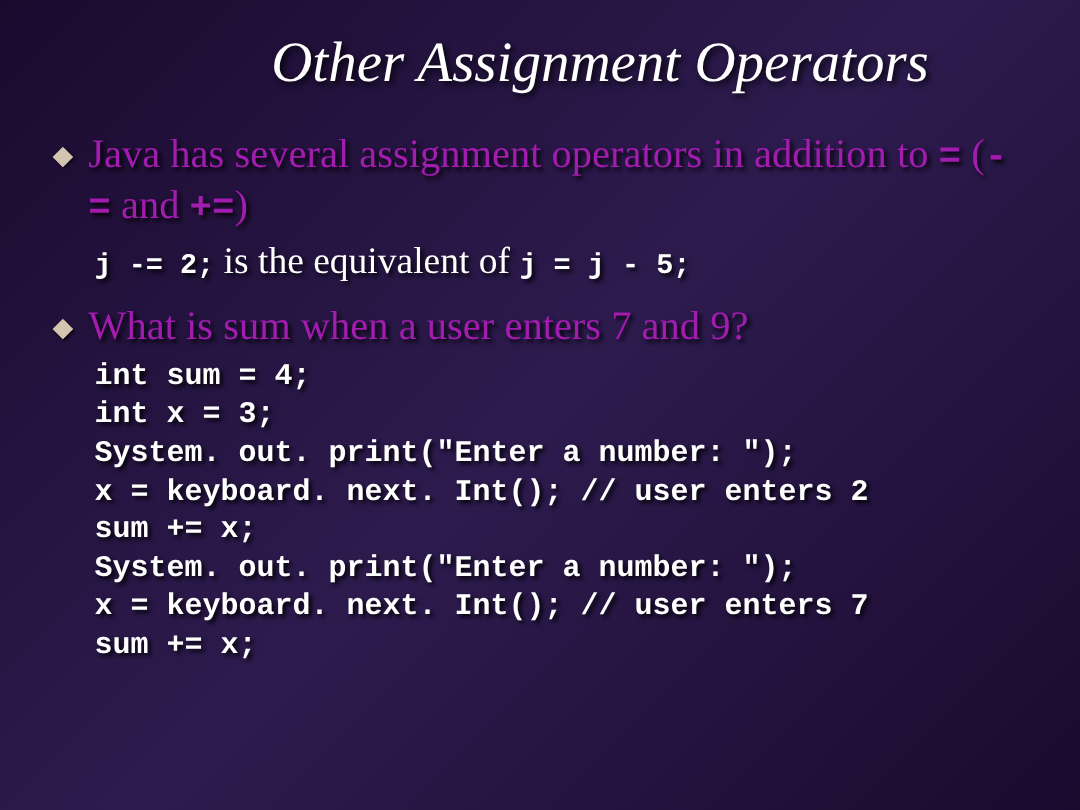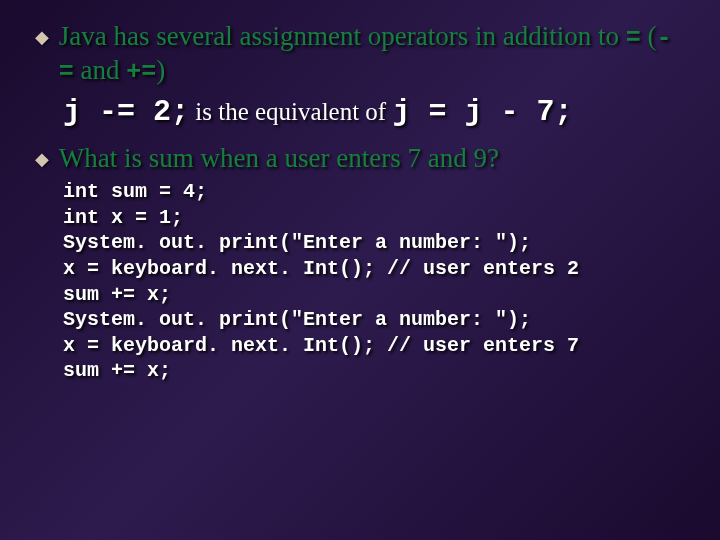--- a/index.html
+++ b/index.html
@@ -31,80 +31,81 @@
   }
   .bullet-icon {
     font-size: 18px;
     color: #d4c5b0;
     margin-right: 10px;
     margin-top: 6px;
     text-shadow: 1px 1px 2px rgba(0,0,0,0.8);
   }
   .bullet-text {
     font-size: 27px;
-    color: #15803d;
+    color: #a21caf;
     line-height: 1.25;
     text-shadow: 2px 2px 3px rgba(0,0,0,0.9);
   }
   .code-inline {
     font-family: 'Courier New', Courier, monospace;
     font-weight: bold;
     font-size: 25px;
   }
   .sub-text {
     font-size: 25px;
     color: #fff;
     line-height: 1.3;
     margin-left: 28px;
     text-shadow: 2px 2px 3px rgba(0,0,0,0.9);
     margin-bottom: 2px;
   }
   .sub-text .code-inline {
-    font-size: 30px;
+    font-size: 19px;
   }
   .code-block {
     font-family: 'Courier New', Courier, monospace;
     font-weight: bold;
     font-size: 20px;
     color: #fff;
     line-height: 1.28;
     margin-left: 28px;
     margin-top: 2px;
     text-shadow: 2px 2px 3px rgba(0,0,0,0.9);
     white-space: pre;
   }
   .gap { height: 8px; }
 </style>
 </head>
 <body>
 
 <div class="slide">
 
+  <div class="title">Other Assignment Operators</div>
 
   <div class="bullet">
     <span class="bullet-icon">◆</span>
     <span class="bullet-text">
       <span>Java has several assignment operators in addition to </span><span class="code-inline">=</span><span> (</span><span class="code-inline">-=</span><span> and </span><span class="code-inline">+=</span><span>)</span>
     </span>
   </div>
 
   <div class="sub-text">
-    <span class="code-inline">j -= 2;</span><span> is the equivalent of </span><span class="code-inline">j = j - 7;</span>
+    <span class="code-inline">j -= 2;</span><span> is the equivalent of </span><span class="code-inline">j = j - 5;</span>
   </div>
 
 
   <div class="gap"></div>
 
   <div class="bullet">
     <span class="bullet-icon">◆</span>
     <span class="bullet-text">What is sum when a user enters 7 and 9?</span>
   </div>
 
   <div class="code-block"><span>int sum = 4;</span>
-<span>int x = 1;</span>
+<span>int x = 3;</span>
 <span>System. out. print("Enter a number: ");</span>
 <span>x = keyboard. next. Int(); // user enters 2</span>
 <span>sum += x;</span>
 <span>System. out. print("Enter a number: ");</span>
 <span>x = keyboard. next. Int(); // user enters 7</span>
 <span>sum += x;</span></div>
 
 </div>
 
 </body></html>

